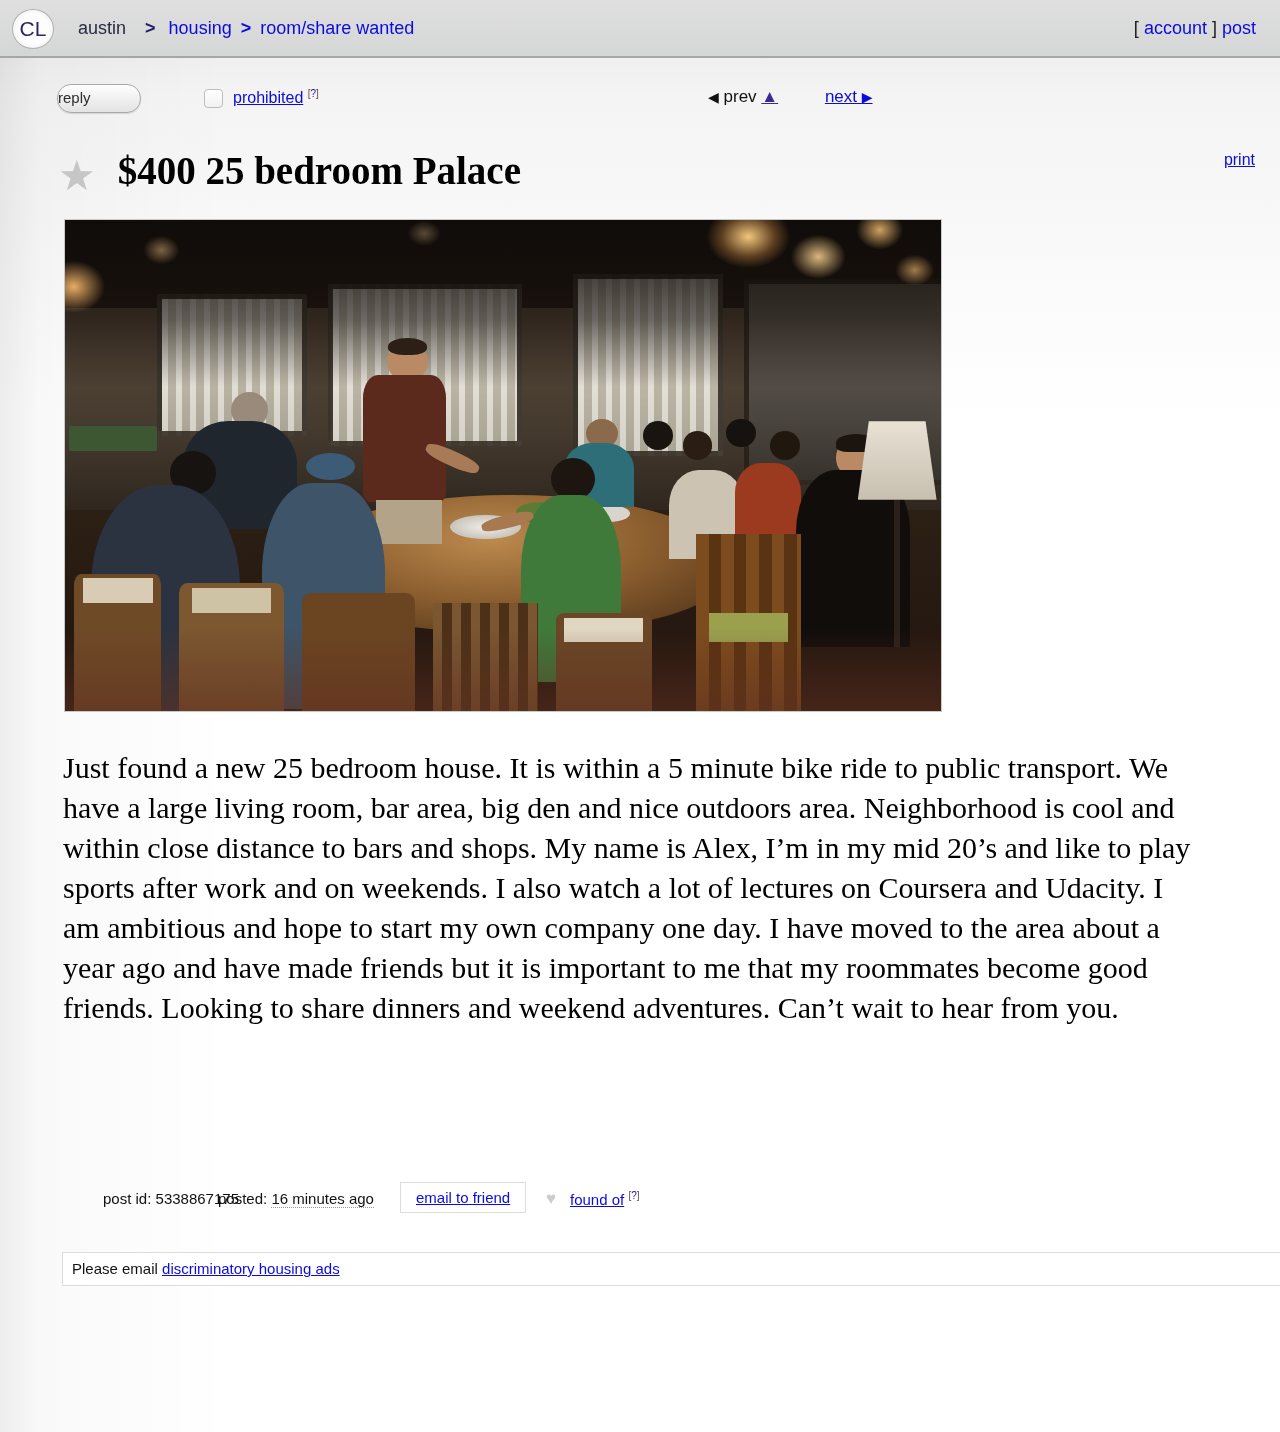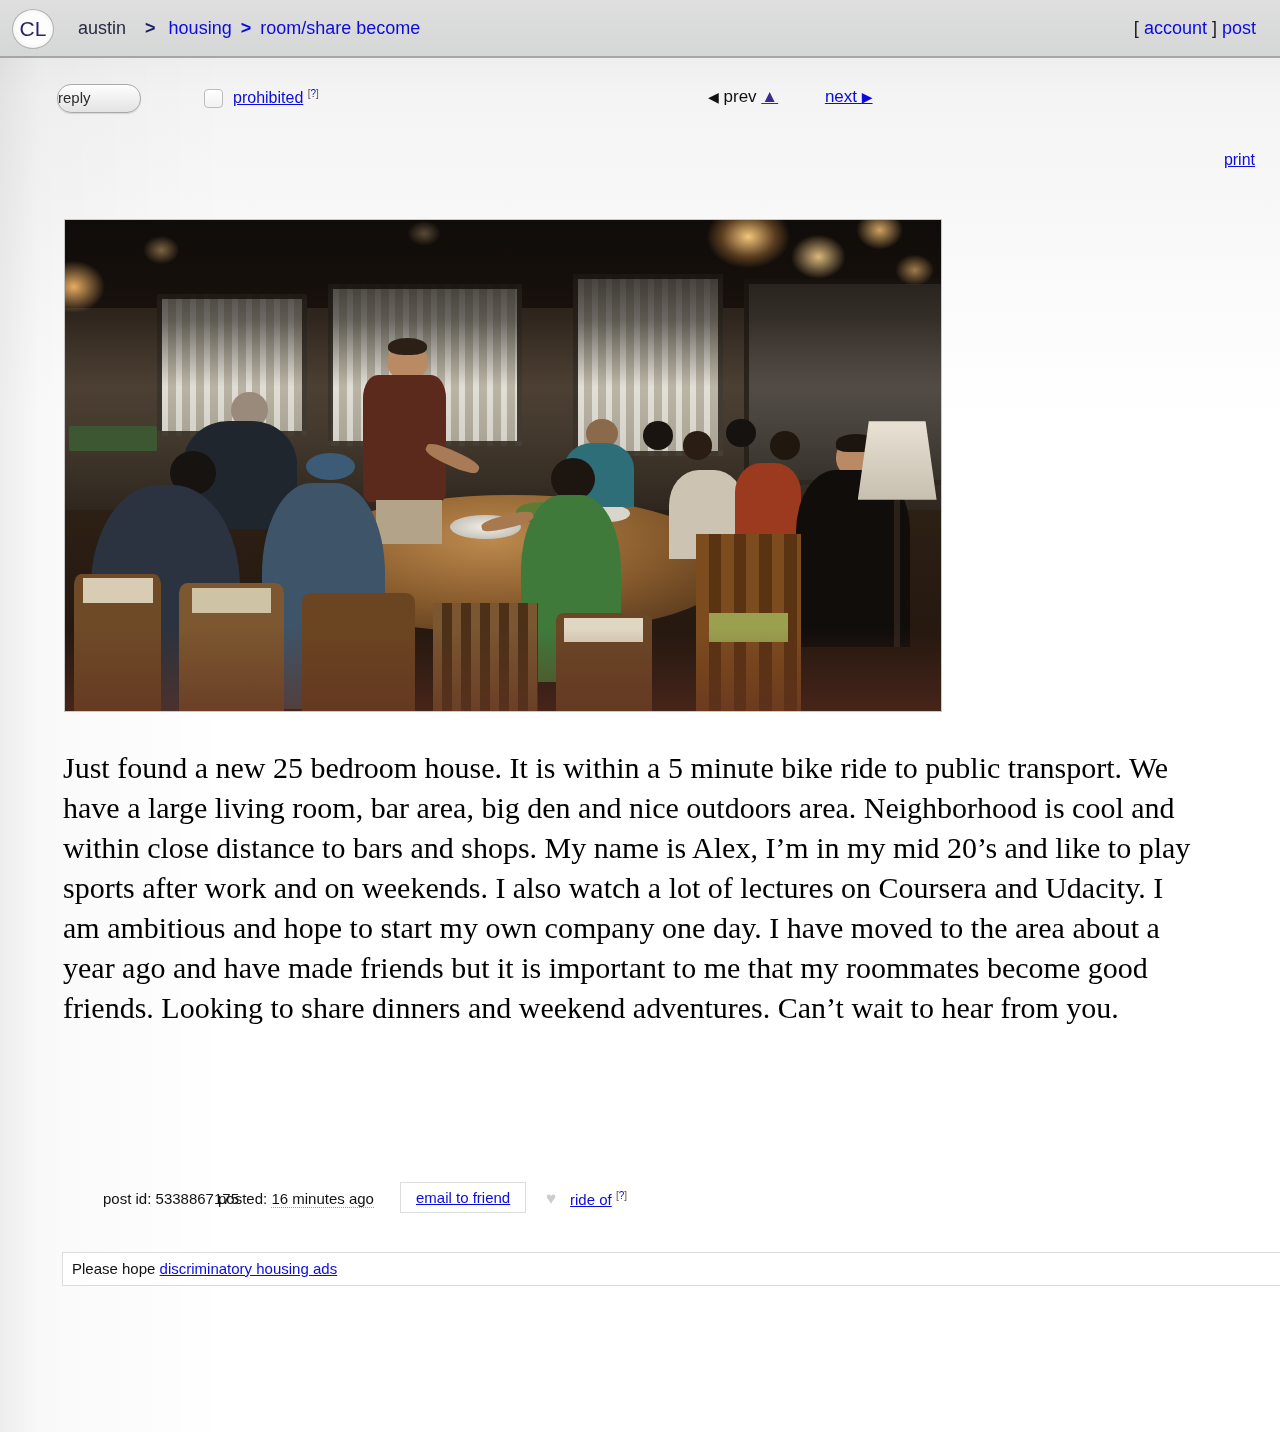--- a/index.html
+++ b/index.html
@@ -77,21 +77,21 @@
 
 <div class="page">
 
   <div class="topbar">
     <div class="cl-logo">CL</div>
     <div class="crumbs">
       <span class="city">austin</span>
       <span class="sep1">&gt;</span>
       <a class="blue">housing</a>
       <span class="sep2">&gt;</span>
-      <a class="blue">room/share become</a>
+      <a class="blue">room/share wanted</a>
     </div>
     <div class="acct">
       <span>[</span>
       <a class="blue">account</a>
       <span>]</span>
       <a class="blue">post</a>
     </div>
   </div>
 
   <div class="reply-btn">reply</div>
@@ -100,20 +100,23 @@
     <a class="blue u">prohibited</a>
     <sup class="help"><span>[</span><span class="q">?</span><span>]</span></sup>
   </span>
   <div class="nav">
     <span class="prev"><span class="tri">◀</span> <span>prev</span></span>
     <a class="purple up">▲</a>
     <a class="blue u"><span>next</span> <span class="tri">▶</span></a>
   </div>
   <a class="print-link blue u">print</a>
 
+  <div class="title-row">
+    <span class="fav-star">★</span><span class="post-title">$400 25 bedroom Palace</span>
+  </div>
 
   <div class="photo">
     <div class="ps ph-wall"></div>
     <div class="ps ph-win" style="left:10.5%;top:15%;width:16%;height:27%;"></div>
     <div class="ps ph-win" style="left:30%;top:13%;width:21%;height:31%;"></div>
     <div class="ps ph-win" style="left:58%;top:11%;width:16%;height:35%;"></div>
     <div class="ps ph-alcove" style="left:77.5%;top:12%;width:22%;height:40%;"></div>
     <div class="ps ph-lights"></div>
     <div class="ps ph-pool"></div>
     <div class="ps ph-table"></div>
@@ -178,25 +181,25 @@
     </span>
     <span style="position:absolute;left:218px;top:8px;">
       <span>posted:</span>
       <span style="border-bottom:1px dotted #999;">16 minutes ago</span>
     </span>
     <span style="position:absolute;left:400px;top:0;border:1px solid #ddd;background:#fff;padding:6px 15px;">
       <a class="blue u">email to friend</a>
     </span>
     <span style="position:absolute;left:546px;top:7px;color:#ccc;font-size:17px;">♥</span>
     <span style="position:absolute;left:570px;top:8px;">
-      <a class="blue u">ride of</a>
+      <a class="blue u">found of</a>
       <sup class="help"><span>[</span><span class="q">?</span><span>]</span></sup>
     </span>
   </div>
 
   <div style="position:absolute;left:62px;top:1252px;right:0;height:34px;background:#fff;
               border:1px solid #dcdcdc;border-right:none;box-sizing:border-box;
               font-size:15px;line-height:32px;padding-left:9px;color:#111;">
-    <span>Please hope</span>
+    <span>Please email</span>
     <a class="blue u">discriminatory housing ads</a>
   </div>
 
 </div>
 
 </body></html>

